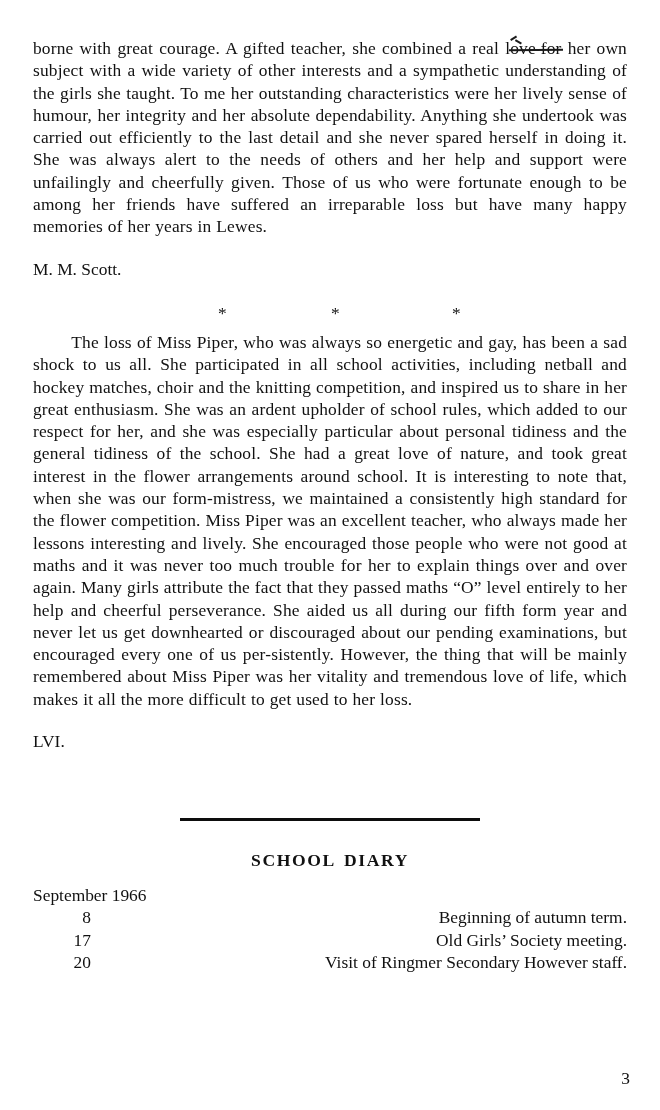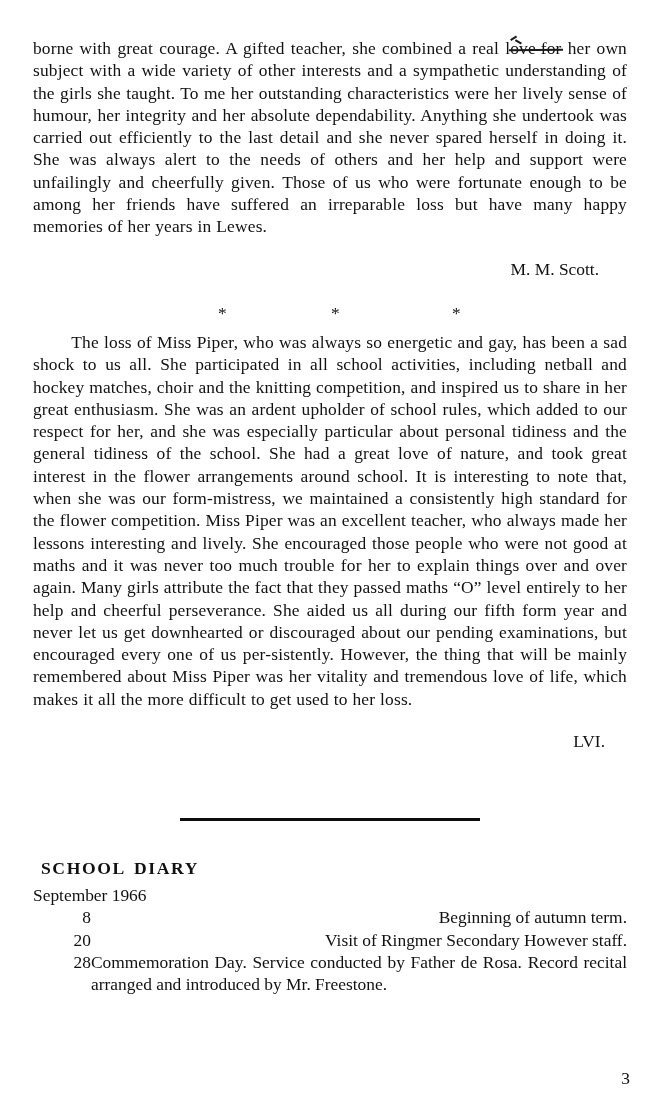--- a/index.html
+++ b/index.html
@@ -81,21 +81,20 @@
   .strike-correct .caret::after {
     left: 4px;
     transform: rotate(30deg);
     transform-origin: left bottom;
   }
 
   .signature {
     margin: 0;
     font-size: 17.4px;
     line-height: 22.3px;
-    text-align: right;
     padding-right: 28px;
   }
   .signature.lvi {
     padding-right: 22px;
   }
 
   .asterisk-row {
     position: relative;
     height: 26px;
   }
@@ -107,25 +106,25 @@
   }
 
   .rule-divider {
     height: 3.4px;
     background: #0d0d0d;
     margin: 0 auto;
     width: 300px;
   }
 
   h2.section-heading {
-    margin: 8px;
+    margin: 0;
     font-size: 17.6px;
     line-height: 22px;
     font-weight: bold;
-    text-align: left;
+    text-align: center;
     letter-spacing: 0.09em;
     word-spacing: 0.18em;
   }
 
   .diary-month {
     margin: 0;
     font-size: 17.4px;
     line-height: 22.3px;
   }
   table.diary {
@@ -195,26 +194,26 @@
 
   <div class="col" style="top: 884px;">
     <p class="diary-month">September 1966</p>
     <table class="diary">
       <tbody>
         <tr>
           <td class="day">8</td>
           <td class="event single">Beginning of autumn term.</td>
         </tr>
         <tr>
+          <td class="day">17</td>
+          <td class="event single">Old Girls’ Society meeting.</td>
+        </tr>
+        <tr>
           <td class="day">20</td>
           <td class="event single">Visit of Ringmer Secondary However staff.</td>
         </tr>
-        <tr>
-          <td class="day">28</td>
-          <td class="event">Commemoration Day. Service conducted by Father de Rosa. Record recital arranged and introduced by Mr. Freestone.</td>
-        </tr>
       </tbody>
     </table>
   </div>
 
   <div class="page-number">3</div>
 
 </div>
 
 </body></html>

